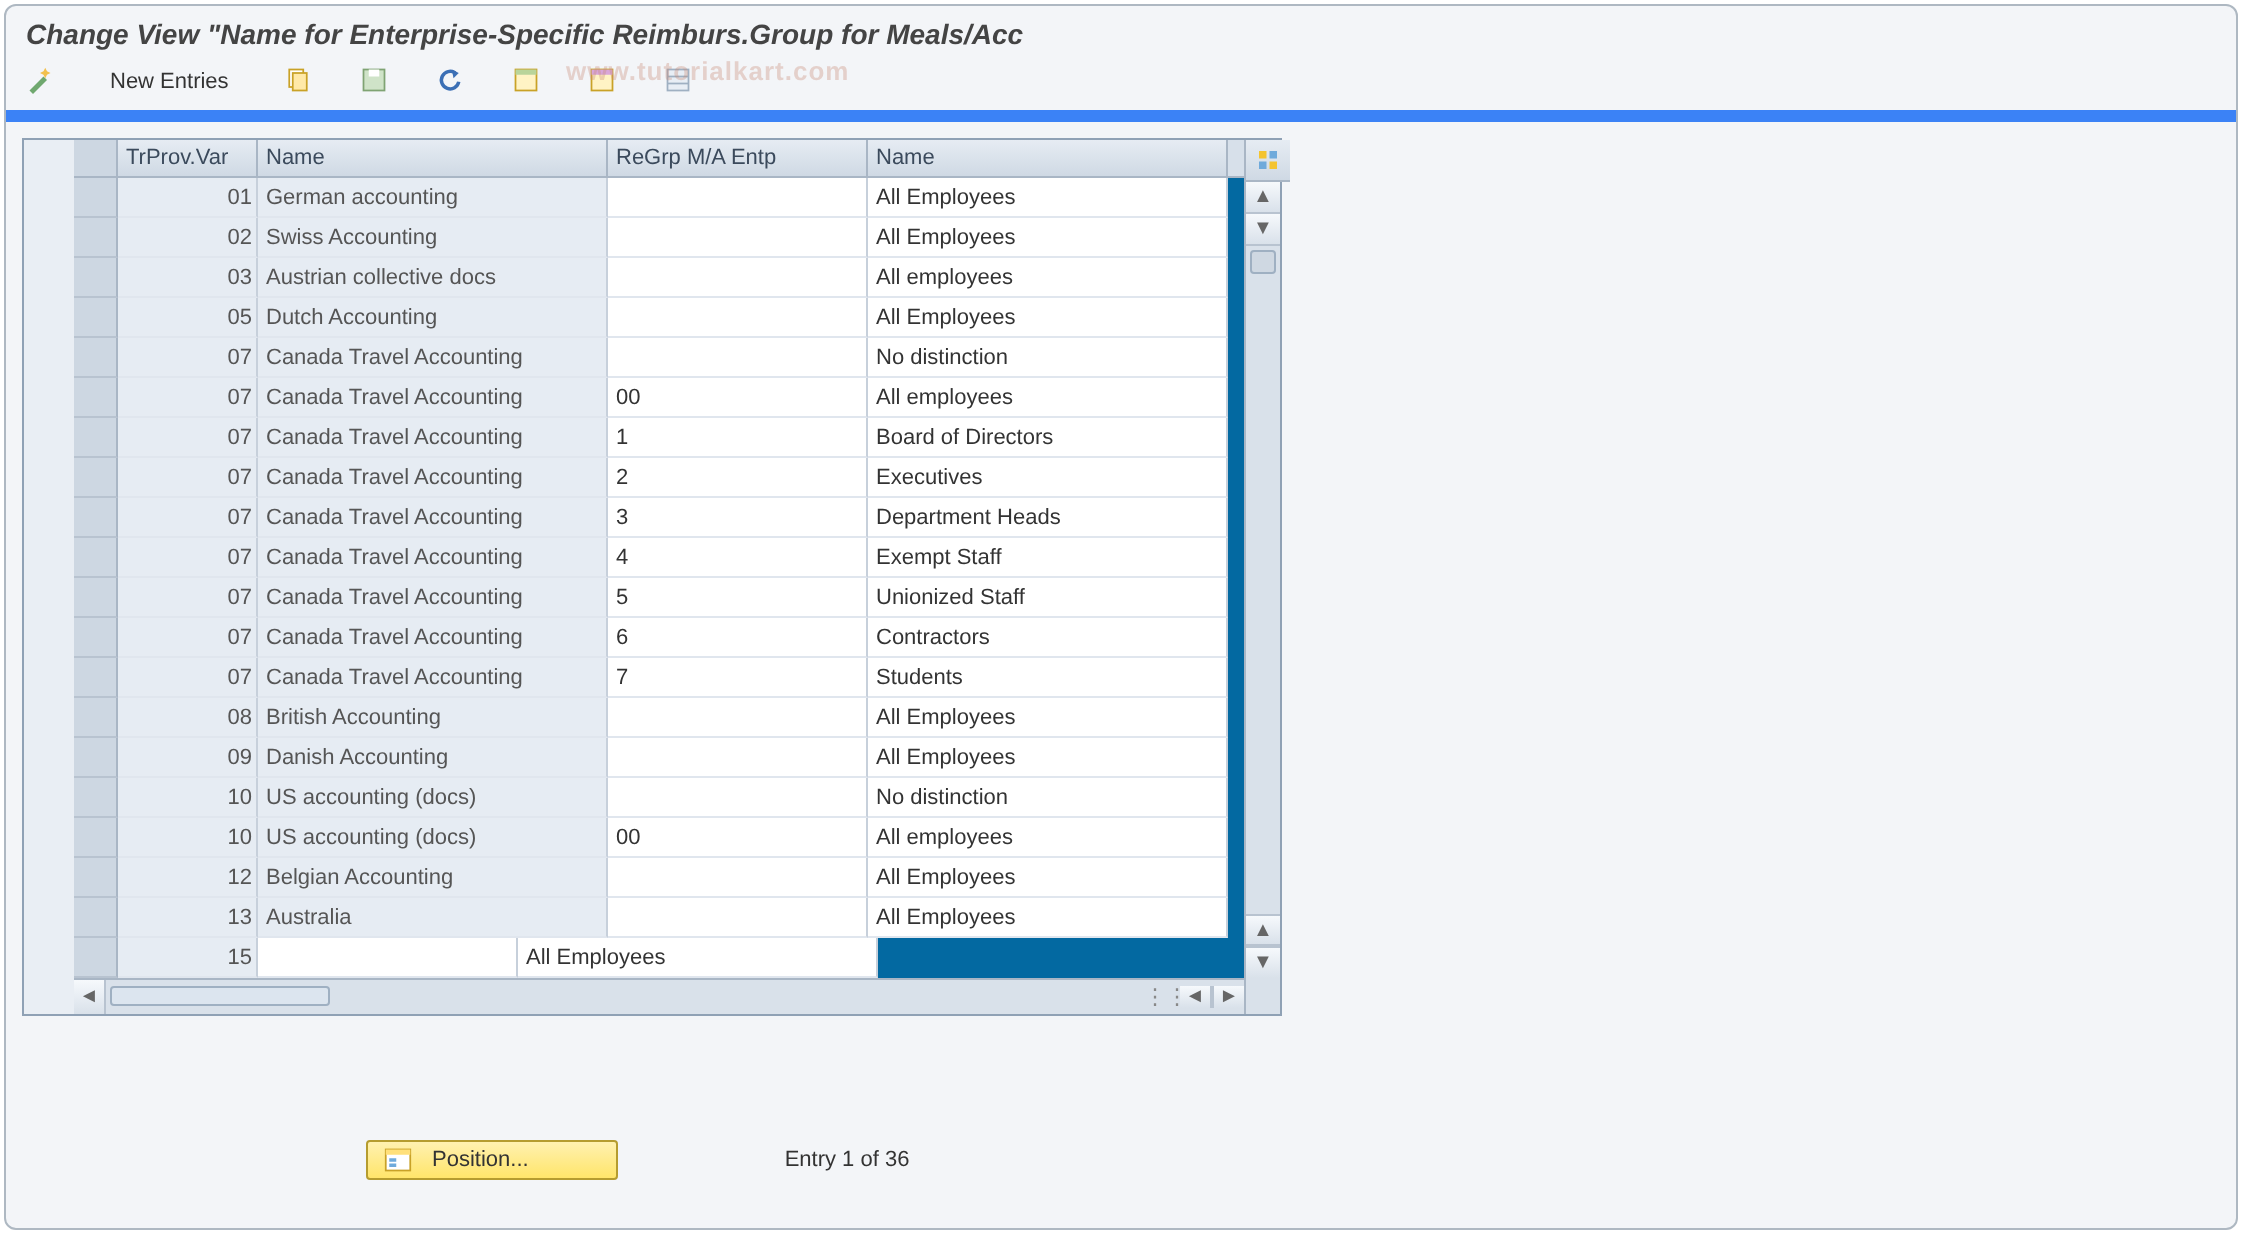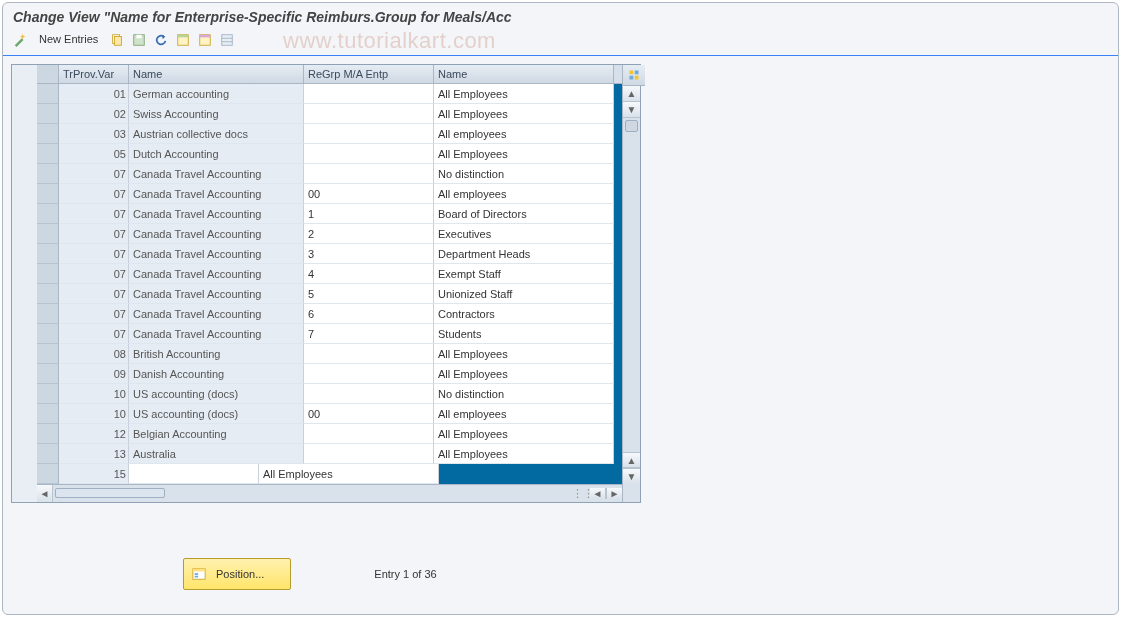--- a/index.html
+++ b/index.html
@@ -21,45 +21,45 @@
   }
   .title-bar {
     padding: 6px 10px 4px 10px;
     font-style: italic;
     font-weight: bold;
     font-size: 14px;
     color: #444;
   }
   .toolbar {
     display: flex;
-    align-items: flex-start;
-    gap: 4px;
+    align-items: flex-end;
+    gap: 20px;
     padding: 2px 8px 6px 8px;
-    border-bottom: 1px solid #3b82f6;
+    border-bottom: 6px solid #3b82f6;
     position: relative;
   }
   .toolbar .wand-icon {
     width: 18px; height: 18px;
     display: inline-flex; align-items: center; justify-content: center;
     color: #5a7;
   }
   .toolbar .new-entries {
     background: none; border: none;
     font-size: 11px; color: #333; padding: 2px 6px;
     cursor: default;
   }
   .tb-icon {
     width: 18px; height: 18px;
     display: inline-flex; align-items: center; justify-content: center;
     cursor: default;
   }
   .watermark {
     position: absolute;
     left: 280px; top: -1px;
-    font-size: 22px; font-weight: normal;
+    font-size: 13px; font-weight: bold;
     color: rgba(200,140,120,0.35);
     letter-spacing: 0.5px;
     pointer-events: none;
   }
   .content {
     padding: 8px 8px 0 8px;
   }
   .grid-wrap {
     border: 1px solid #8fa1b5;
     width: 630px;
@@ -134,21 +134,21 @@
   .hscroll .right-group { display:flex; align-items:center; margin-left:auto; }
   .footer {
     position:absolute; left:0; right:0; bottom:18px;
     display:flex; align-items:center;
     padding: 6px 10px;
   }
   .position-btn {
     display:inline-flex; align-items:center; gap:10px;
     background: linear-gradient(#fff1b0,#ffe56a);
     border:1px solid #b59c2f; border-radius:2px;
-    padding:2px 26px 2px 8px; height:32px;
+    padding:2px 44px 2px 8px; height:20px;
     font-size:11px; color:#333; cursor:default;
     margin-left: 170px;
   }
   .entry-label { margin-left: 83px; color:#333; }
   svg { display:block; }
 </style>
 </head>
 <body>
 
 <div class="panel">

